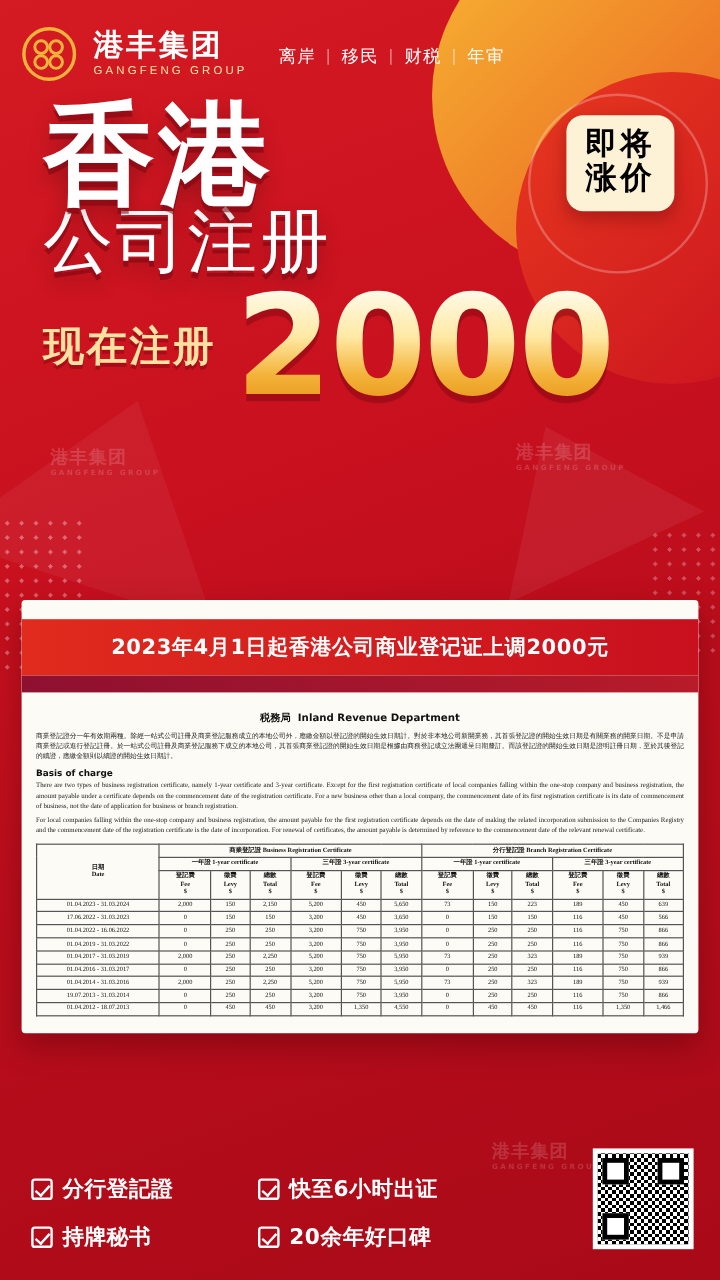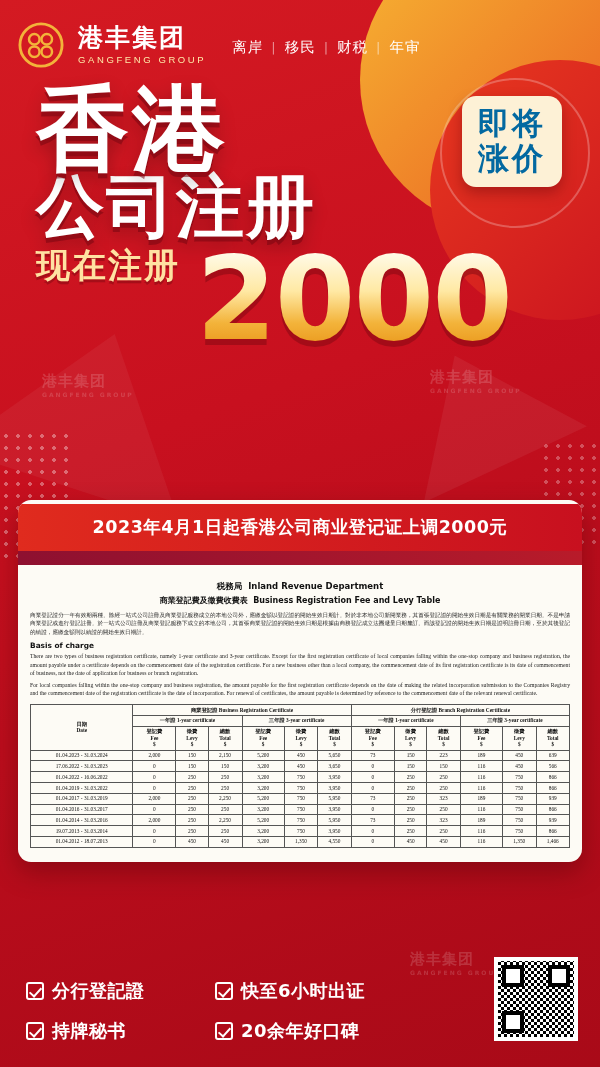--- a/index.html
+++ b/index.html
@@ -81,58 +81,58 @@
   .headline { position: relative; padding: 8px 0 0 36px; }
   .hl-row { position: relative; display: flex; align-items: flex-start; }
   .hl-big {
     font-family: "DejaVu Sans", sans-serif;
     font-size: 93px; font-weight: bold; color: #fff;
     letter-spacing: 3px; line-height: 1.02;
     text-shadow: 0 5px 0 rgba(120,6,16,.55), 0 9px 18px rgba(0,0,0,.28);
   }
   .hl-big2 {
     font-family: "DejaVu Sans", sans-serif;
-    font-size: 68px; font-weight: bold; color: #fff;
+    font-size: 58px; font-weight: normal; color: #fff;
     letter-spacing: 2px; line-height: 1.05; margin-top: -6px;
     text-shadow: 0 5px 0 rgba(120,6,16,.55), 0 9px 18px rgba(0,0,0,.28);
   }
   .badge {
     position: absolute; right: 38px; top: 14px;
-    background: #fdf1d6; color: #0369a1; border-radius: 14px;
+    background: #fdf1d6; color: #000000; border-radius: 14px;
     padding: 10px 16px 12px; text-align: right;
     font-family: "DejaVu Sans", sans-serif; font-weight: bold;
-    font-size: 31px; line-height: 1.12; letter-spacing: 3px;
+    font-size: 26px; line-height: 1.12; letter-spacing: 3px;
     box-shadow: 0 6px 14px rgba(80,0,8,.35);
   }
 
   
   .saveline {
-    position: relative; display: flex; align-items: flex-start;
+    position: relative; display: flex; align-items: center;
     padding: 2px 0 0 36px; margin-top: 2px;
   }
   .save-left {
     font-family: "DejaVu Sans", sans-serif; font-weight: bold;
     color: #ffe2a2; font-size: 34px; line-height: 1.12; letter-spacing: 2px;
     text-shadow: 0 3px 0 rgba(120,6,16,.45);
   }
   .save-num {
     font-family: "DejaVu Sans", sans-serif; font-weight: bold;
     font-size: 116px; line-height: .92; margin-left: 16px; letter-spacing: -2px;
     background: linear-gradient(180deg, #fffdf4 0%, #ffe9a4 42%, #f3b33a 72%, #e89216 100%);
     -webkit-background-clip: text; background-clip: text; color: transparent;
     -webkit-text-stroke: 0px;
     filter: drop-shadow(0 6px 0 rgba(120,6,16,.45));
   }
 
   
   .card {
     position: absolute; left: 18px; right: 18px; top: 500px;
-    background: #fdfbf5; border-radius: 13px;
+    background: #fdfbf5; border-radius: 3px;
     box-shadow: 0 10px 26px rgba(60,0,6,.35);
-    padding: 4px 0 10px 0; overflow: hidden;
+    padding: 16px 0 10px 0; overflow: hidden;
   }
   .card-banner {
     background: linear-gradient(90deg, #e02b1e, #c8101f);
     color: #fff; text-align: center; font-weight: bold;
     font-family: "DejaVu Sans", sans-serif;
     font-size: 17.5px; letter-spacing: .5px; padding: 11px 6px 12px;
   }
   .doc { padding: 10px 12px 4px; position: relative; }
   .doc-topbar { height: 14px; background: linear-gradient(90deg,#8e1030,#b81b2a); margin: -10px -12px 8px; }
   .doc-head { text-align: center; margin-bottom: 5px; margin-top: 16px; }
@@ -276,24 +276,20 @@
   </div>
 
   <div class="card">
     <div class="card-banner">2023年4月1日起香港公司商业登记证上调2000元</div>
     <div class="doc">
       <div class="doc-topbar"></div>
       <div class="doc-head">
         <div class="doc-h1">
           <span>税務局</span>
           &nbsp;<span>Inland Revenue Department</span>
-        </div>
-        <div class="doc-h2">
-          <span>商業登記費及徵費收費表</span>
-          &nbsp;<span>Business Registration Fee and Levy Table</span>
         </div>
       </div>
 
       <div class="doc-p">商業登記證分一年有效期兩種。除經一站式公司註冊及商業登記服務成立的本地公司外，應繳金額以登記證的開始生效日期計。對於非本地公司新開業務，其首張登記證的開始生效日期是有關業務的開業日期。不是申請商業登記或進行登記註冊。於一站式公司註冊及商業登記服務下成立的本地公司，其首張商業登記證的開始生效日期是根據由商務登記成立法團遞呈日期釐訂。而該登記證的開始生效日期是證明註冊日期，至於其後登記的續證，應繳金額則以續證的開始生效日期計。</div>
 
       <div class="doc-sec">Basis of charge</div>
       <div class="doc-p en">There are two types of business registration certificate, namely 1-year certificate and 3-year certificate. Except for the first registration certificate of local companies falling within the one-stop company and business registration, the amount payable under a certificate depends on the commencement date of the registration certificate. For a new business other than a local company, the commencement date of its first registration certificate is its date of commencement of business, not the date of application for business or branch registration.</div>
       <div class="doc-p en" style="margin-top:3px">For local companies falling within the one-stop company and business registration, the amount payable for the first registration certificate depends on the date of making the related incorporation submission to the Companies Registry and the commencement date of the registration certificate is the date of incorporation. For renewal of certificates, the amount payable is determined by reference to the commencement date of the relevant renewal certificate.</div>
 
       <table class="fees">

